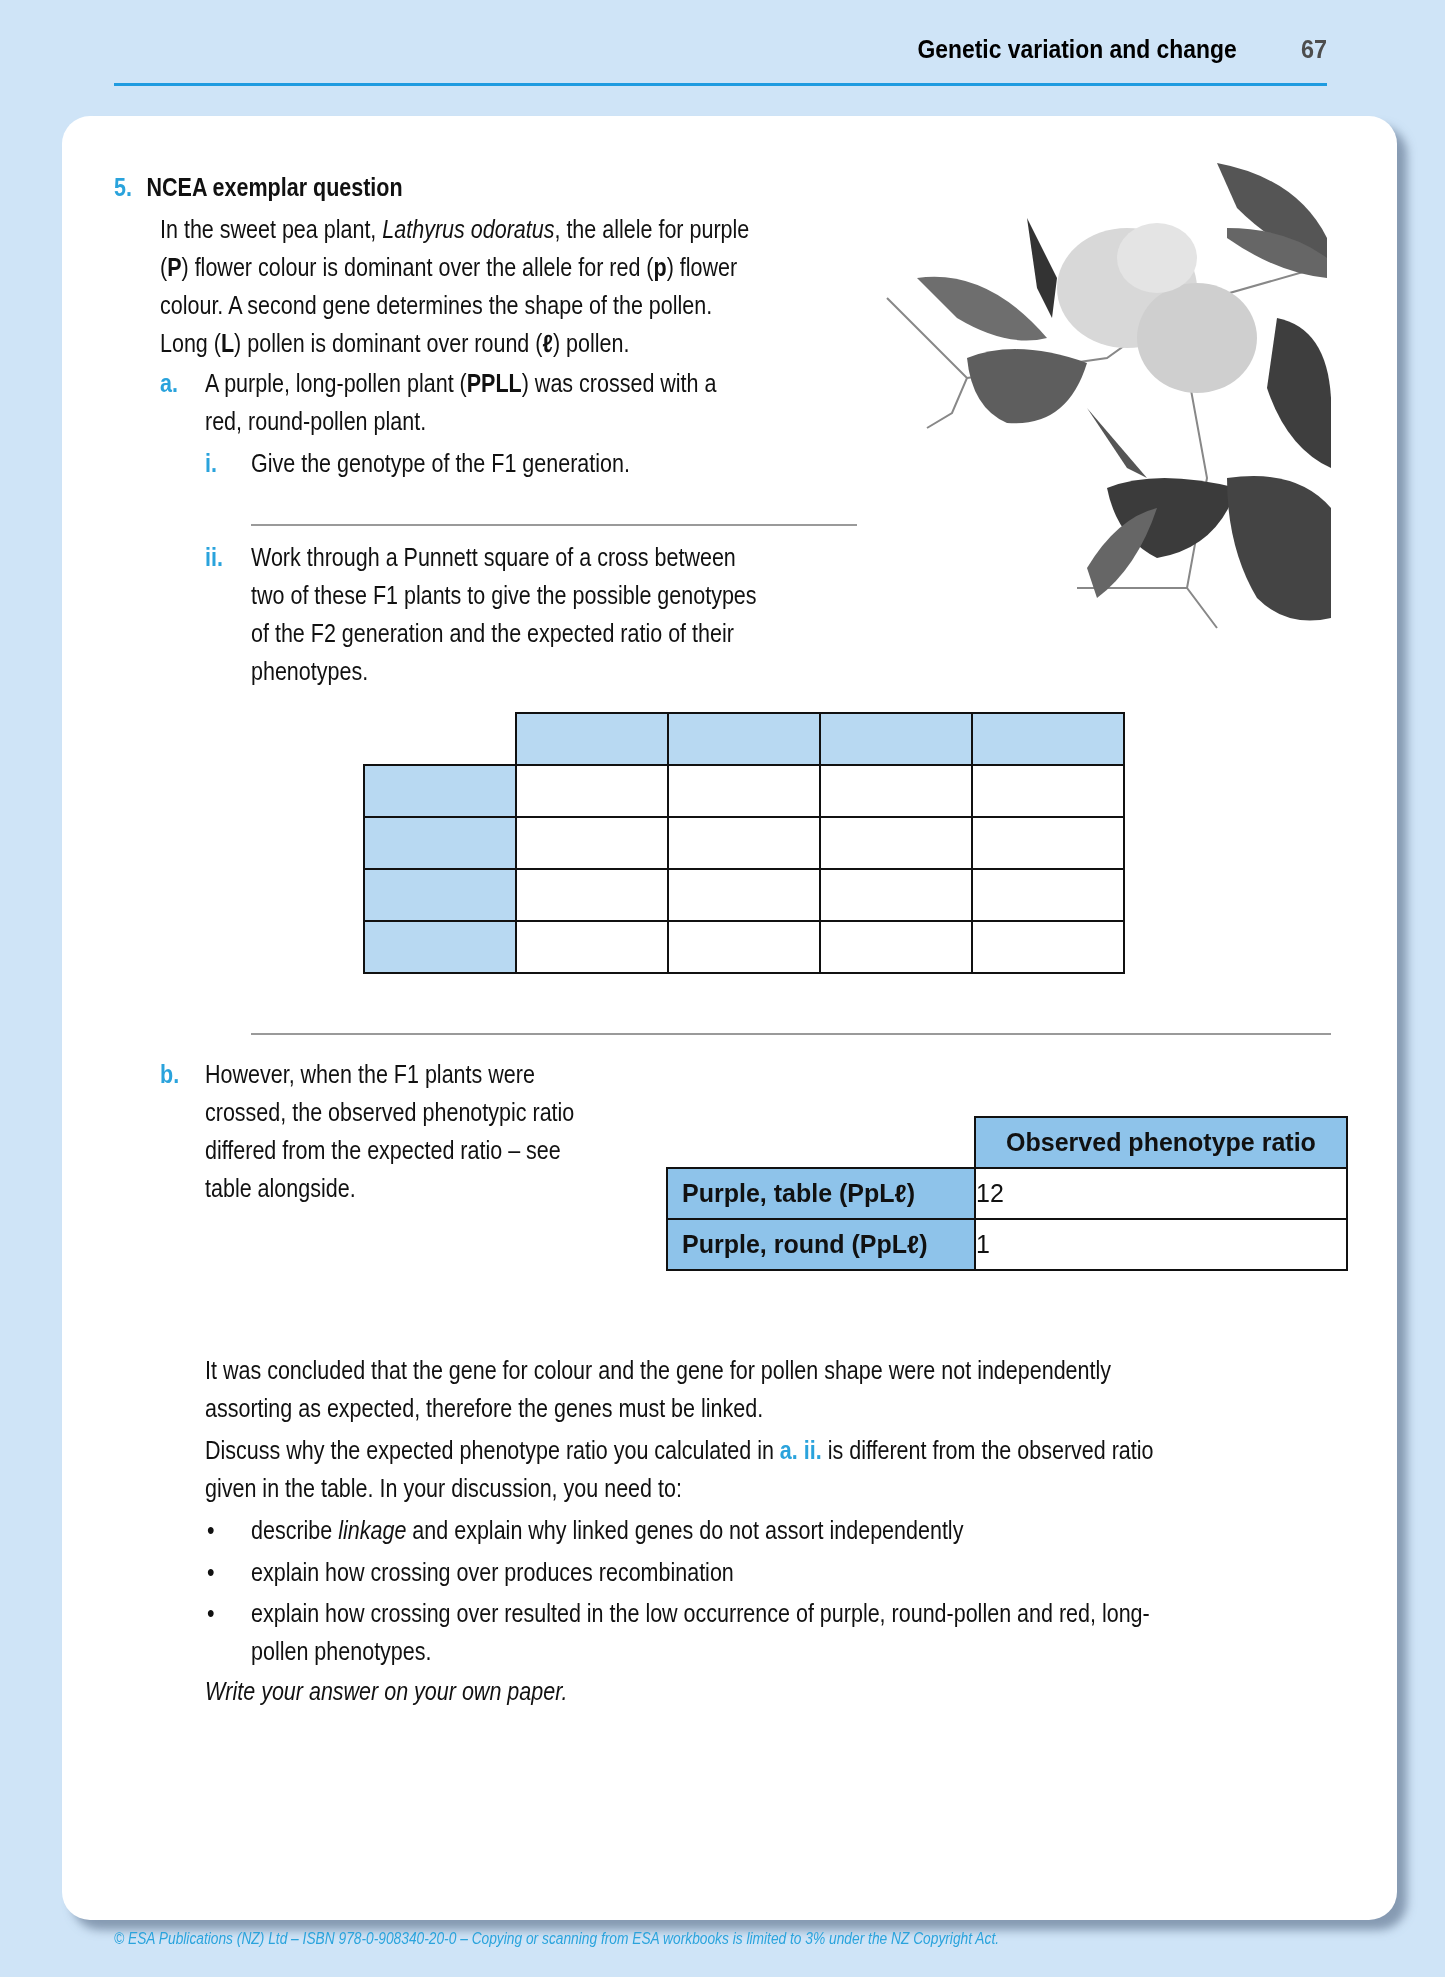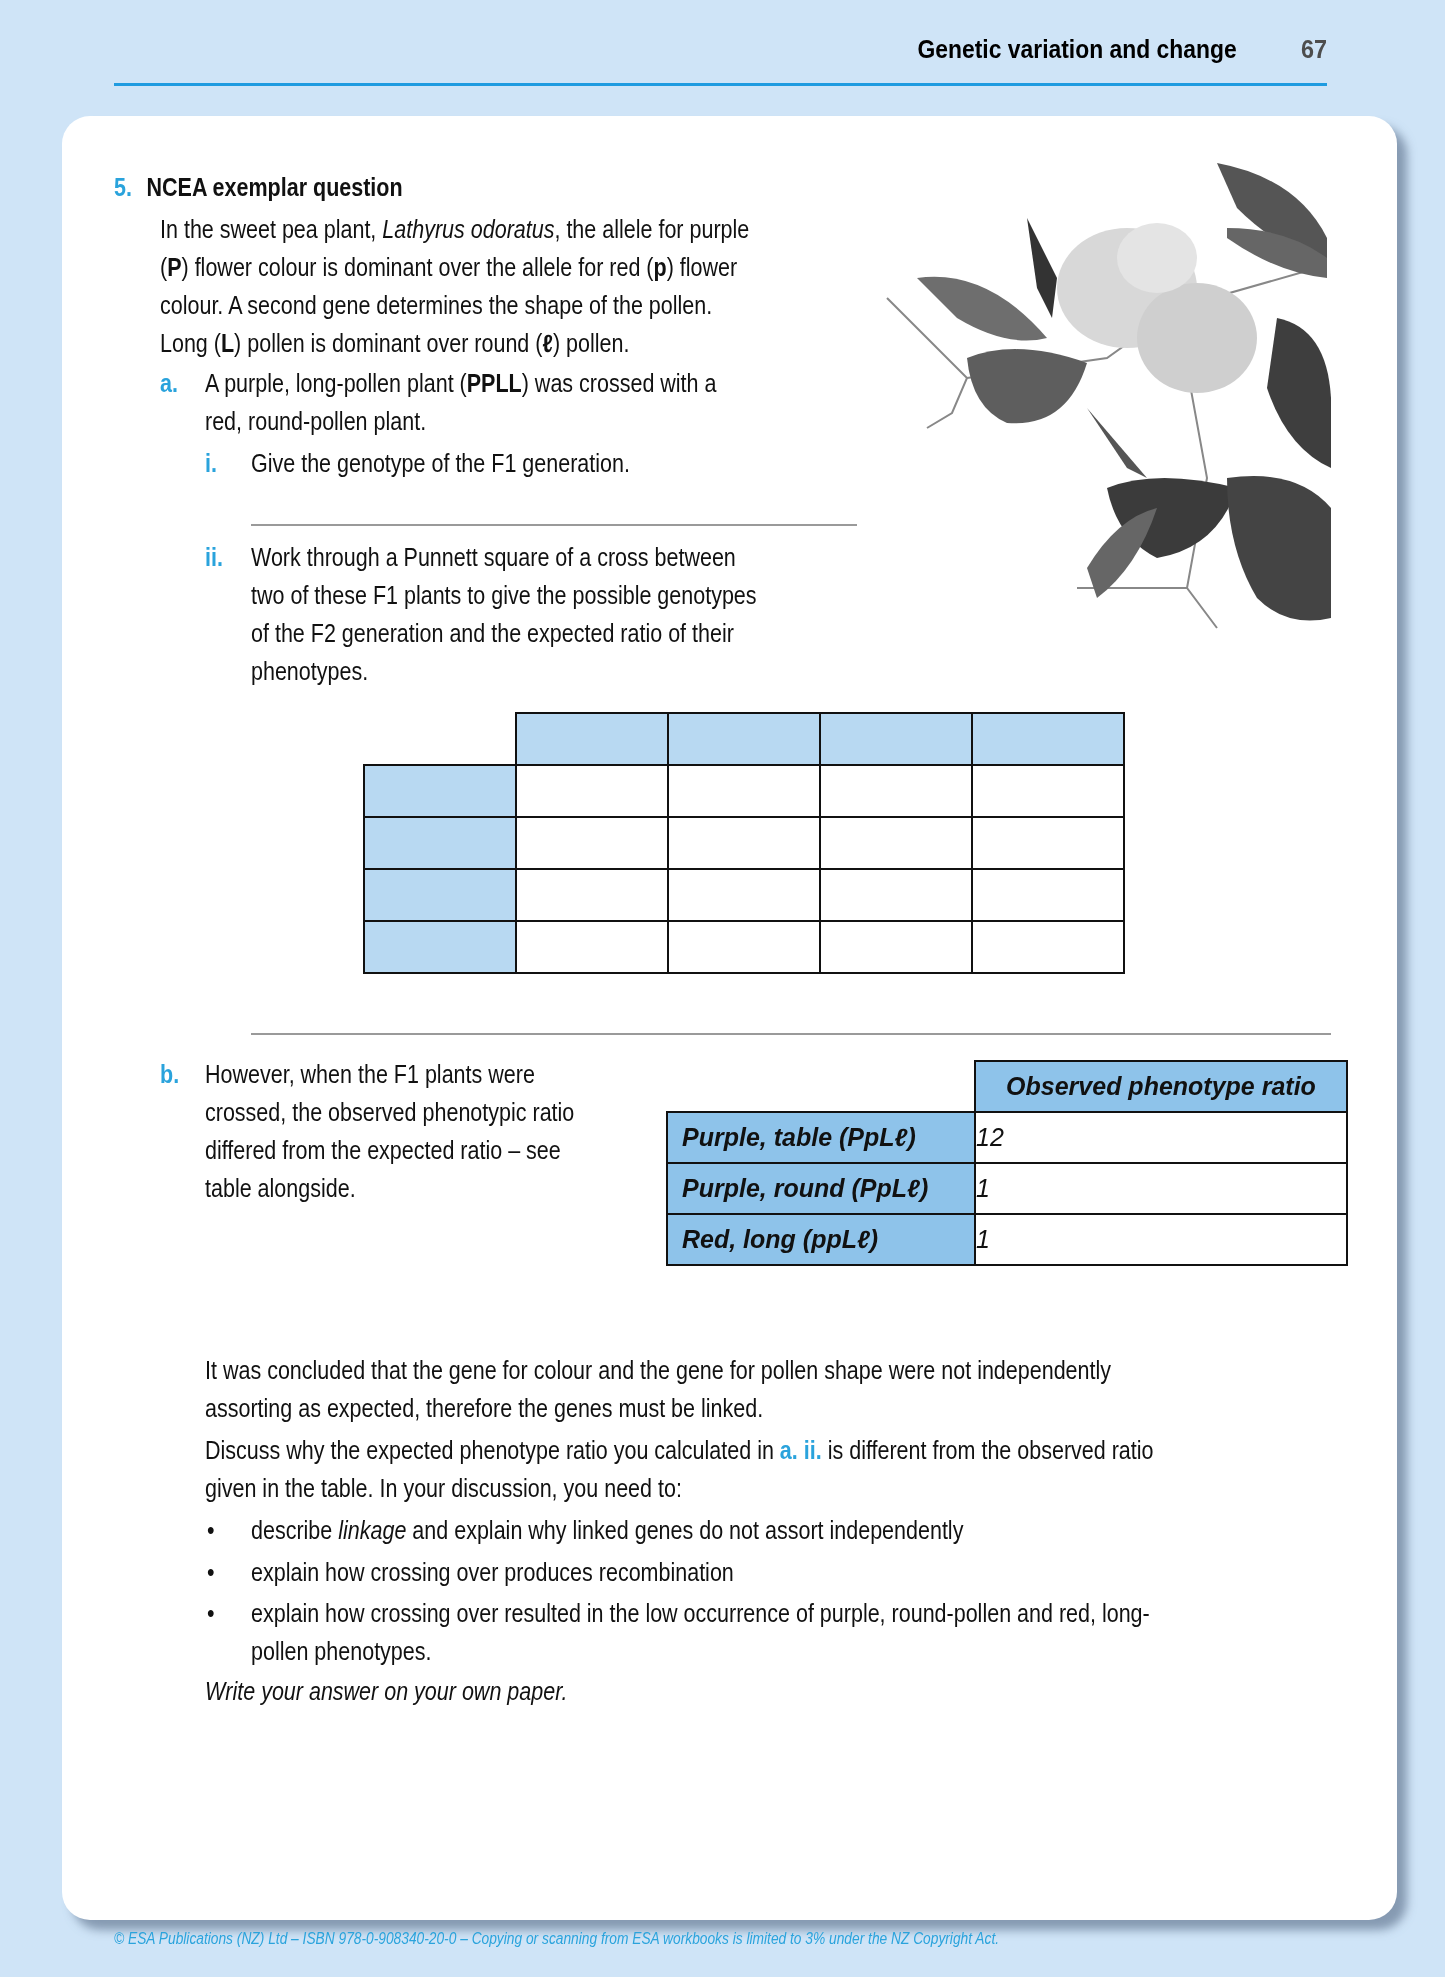--- a/index.html
+++ b/index.html
@@ -31,21 +31,21 @@
          transform:scaleX(0.86); transform-origin:left top; }
   .blue { color:#2aa3dc; font-weight:bold; }
   .bold { font-weight:bold; }
   .it { font-style:italic; }
   .rule { position:absolute; height:2px; background:#9a9a9a; }
   .photo { position:absolute; left:857px; top:148px; width:474px; height:535px; }
   table.punnett { position:absolute; left:363px; top:712px; border-collapse:collapse; }
   table.punnett td { width:150px; height:50px; border:2.5px solid #111; padding:0; }
   table.punnett td.blank { border:none; background:transparent; }
   table.punnett td.hd { background:#b8d9f2; }
-  table.obs { position:absolute; left:666px; top:1060px; border-collapse:collapse;font-style:italic; }
+  table.obs { position:absolute; left:666px; top:1116px; border-collapse:collapse; }
   table.obs td { border:2.5px solid #111; height:49px; padding:0; font-size:25px; }
   table.obs td.blank { border:none; }
   table.obs td.hd { background:#8ec3ea; font-weight:bold; text-align:center; width:370px; }
   table.obs td.lbl { background:#8ec3ea; font-weight:bold; width:292px; padding-left:14px; }
   table.obs td.val { width:370px; }
   .footer {
     position:absolute; left:114px; top:1930px; font-size:16px; font-style:italic; color:#2aa3dc;
     white-space:nowrap; transform:scaleX(0.86); transform-origin:left top;
   }
 </style>
@@ -176,24 +176,20 @@
     <td class="hd">Observed phenotype ratio</td>
   </tr>
   <tr>
     <td class="lbl">Purple, table (PpLℓ)</td>
     <td class="val">12</td>
   </tr>
   <tr>
     <td class="lbl">Purple, round (PpLℓ)</td>
     <td class="val">1</td>
   </tr>
-  <tr>
-    <td class="lbl">Red, long (ppLℓ)</td>
-    <td class="val">1</td>
-  </tr>
 </tbody>
   </table>
 
 <div>
   <div class="txt" style="left:205px; top:1351px;">It was concluded that the gene for colour and the gene for pollen shape were not independently</div>
   <div class="txt" style="left:205px; top:1389px;">assorting as expected, therefore the genes must be linked.</div>
   <div class="txt" style="left:205px; top:1431px;">
     <span>Discuss why the expected phenotype ratio you calculated in </span><span class="blue">a. ii.</span><span> is different from the observed ratio</span>
   </div>
   <div class="txt" style="left:205px; top:1469px;">given in the table. In your discussion, you need to:</div>

